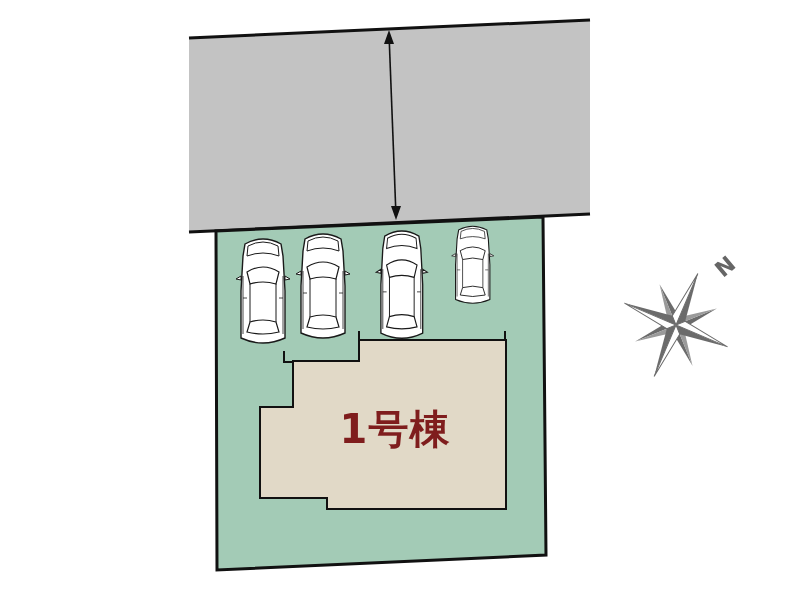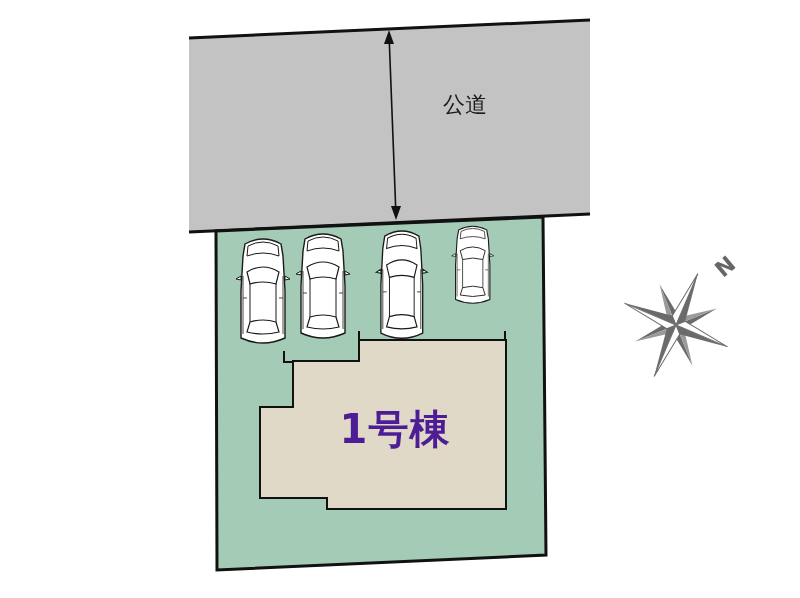--- a/index.html
+++ b/index.html
@@ -5,21 +5,21 @@
   html, body { margin: 0; padding: 0; background: #ffffff; }
   body { width: 800px; height: 598px; position: relative; overflow: hidden; font-family: "DejaVu Sans", sans-serif; }
   svg.plan { position: absolute; left: 0; top: 0; width: 800px; height: 598px; }
   .road-label {
     position: absolute; left: 405px; top: 90px; width: 120px;
     text-align: center; color: #1a1a1a; font-size: 22px; line-height: 30px;
     font-family: "DejaVu Sans", sans-serif;
   }
   .building-label {
     position: absolute; left: 320px; top: 402px; width: 150px;
-    text-align: center; color: #4c1d95; font-size: 40px; font-weight: bold;
+    text-align: center; color: #7f1d1d; font-size: 40px; font-weight: bold;
     font-family: "DejaVu Sans", sans-serif; letter-spacing: 1px;
   }
   .north-label {
     position: absolute; left: 716px; top: 254px; font-size: 22px; font-weight: bold;
     color: #666666; transform: rotate(-40deg); font-family: "DejaVu Sans", sans-serif;
   }
 </style>
 </head>
 <body>
 
@@ -96,18 +96,17 @@
       <polygon points="56,0 7,-7 0,0" fill="#ffffff" stroke="#6b6b6b" stroke-width="1"></polygon>
       <polygon points="0,56 -7,7 0,0" fill="#6b6b6b"></polygon>
       <polygon points="0,56 7,7 0,0" fill="#ffffff" stroke="#6b6b6b" stroke-width="1"></polygon>
       <polygon points="-56,0 -7,-7 0,0" fill="#6b6b6b"></polygon>
       <polygon points="-56,0 -7,7 0,0" fill="#ffffff" stroke="#6b6b6b" stroke-width="1"></polygon>
     </g>
   </g>
 </svg>
 
 <div class="road-label">
-  <div>公道</div>
 </div>
 
 <div class="building-label">1号棟</div>
 
 <div class="north-label">N</div>
 
 </body></html>

